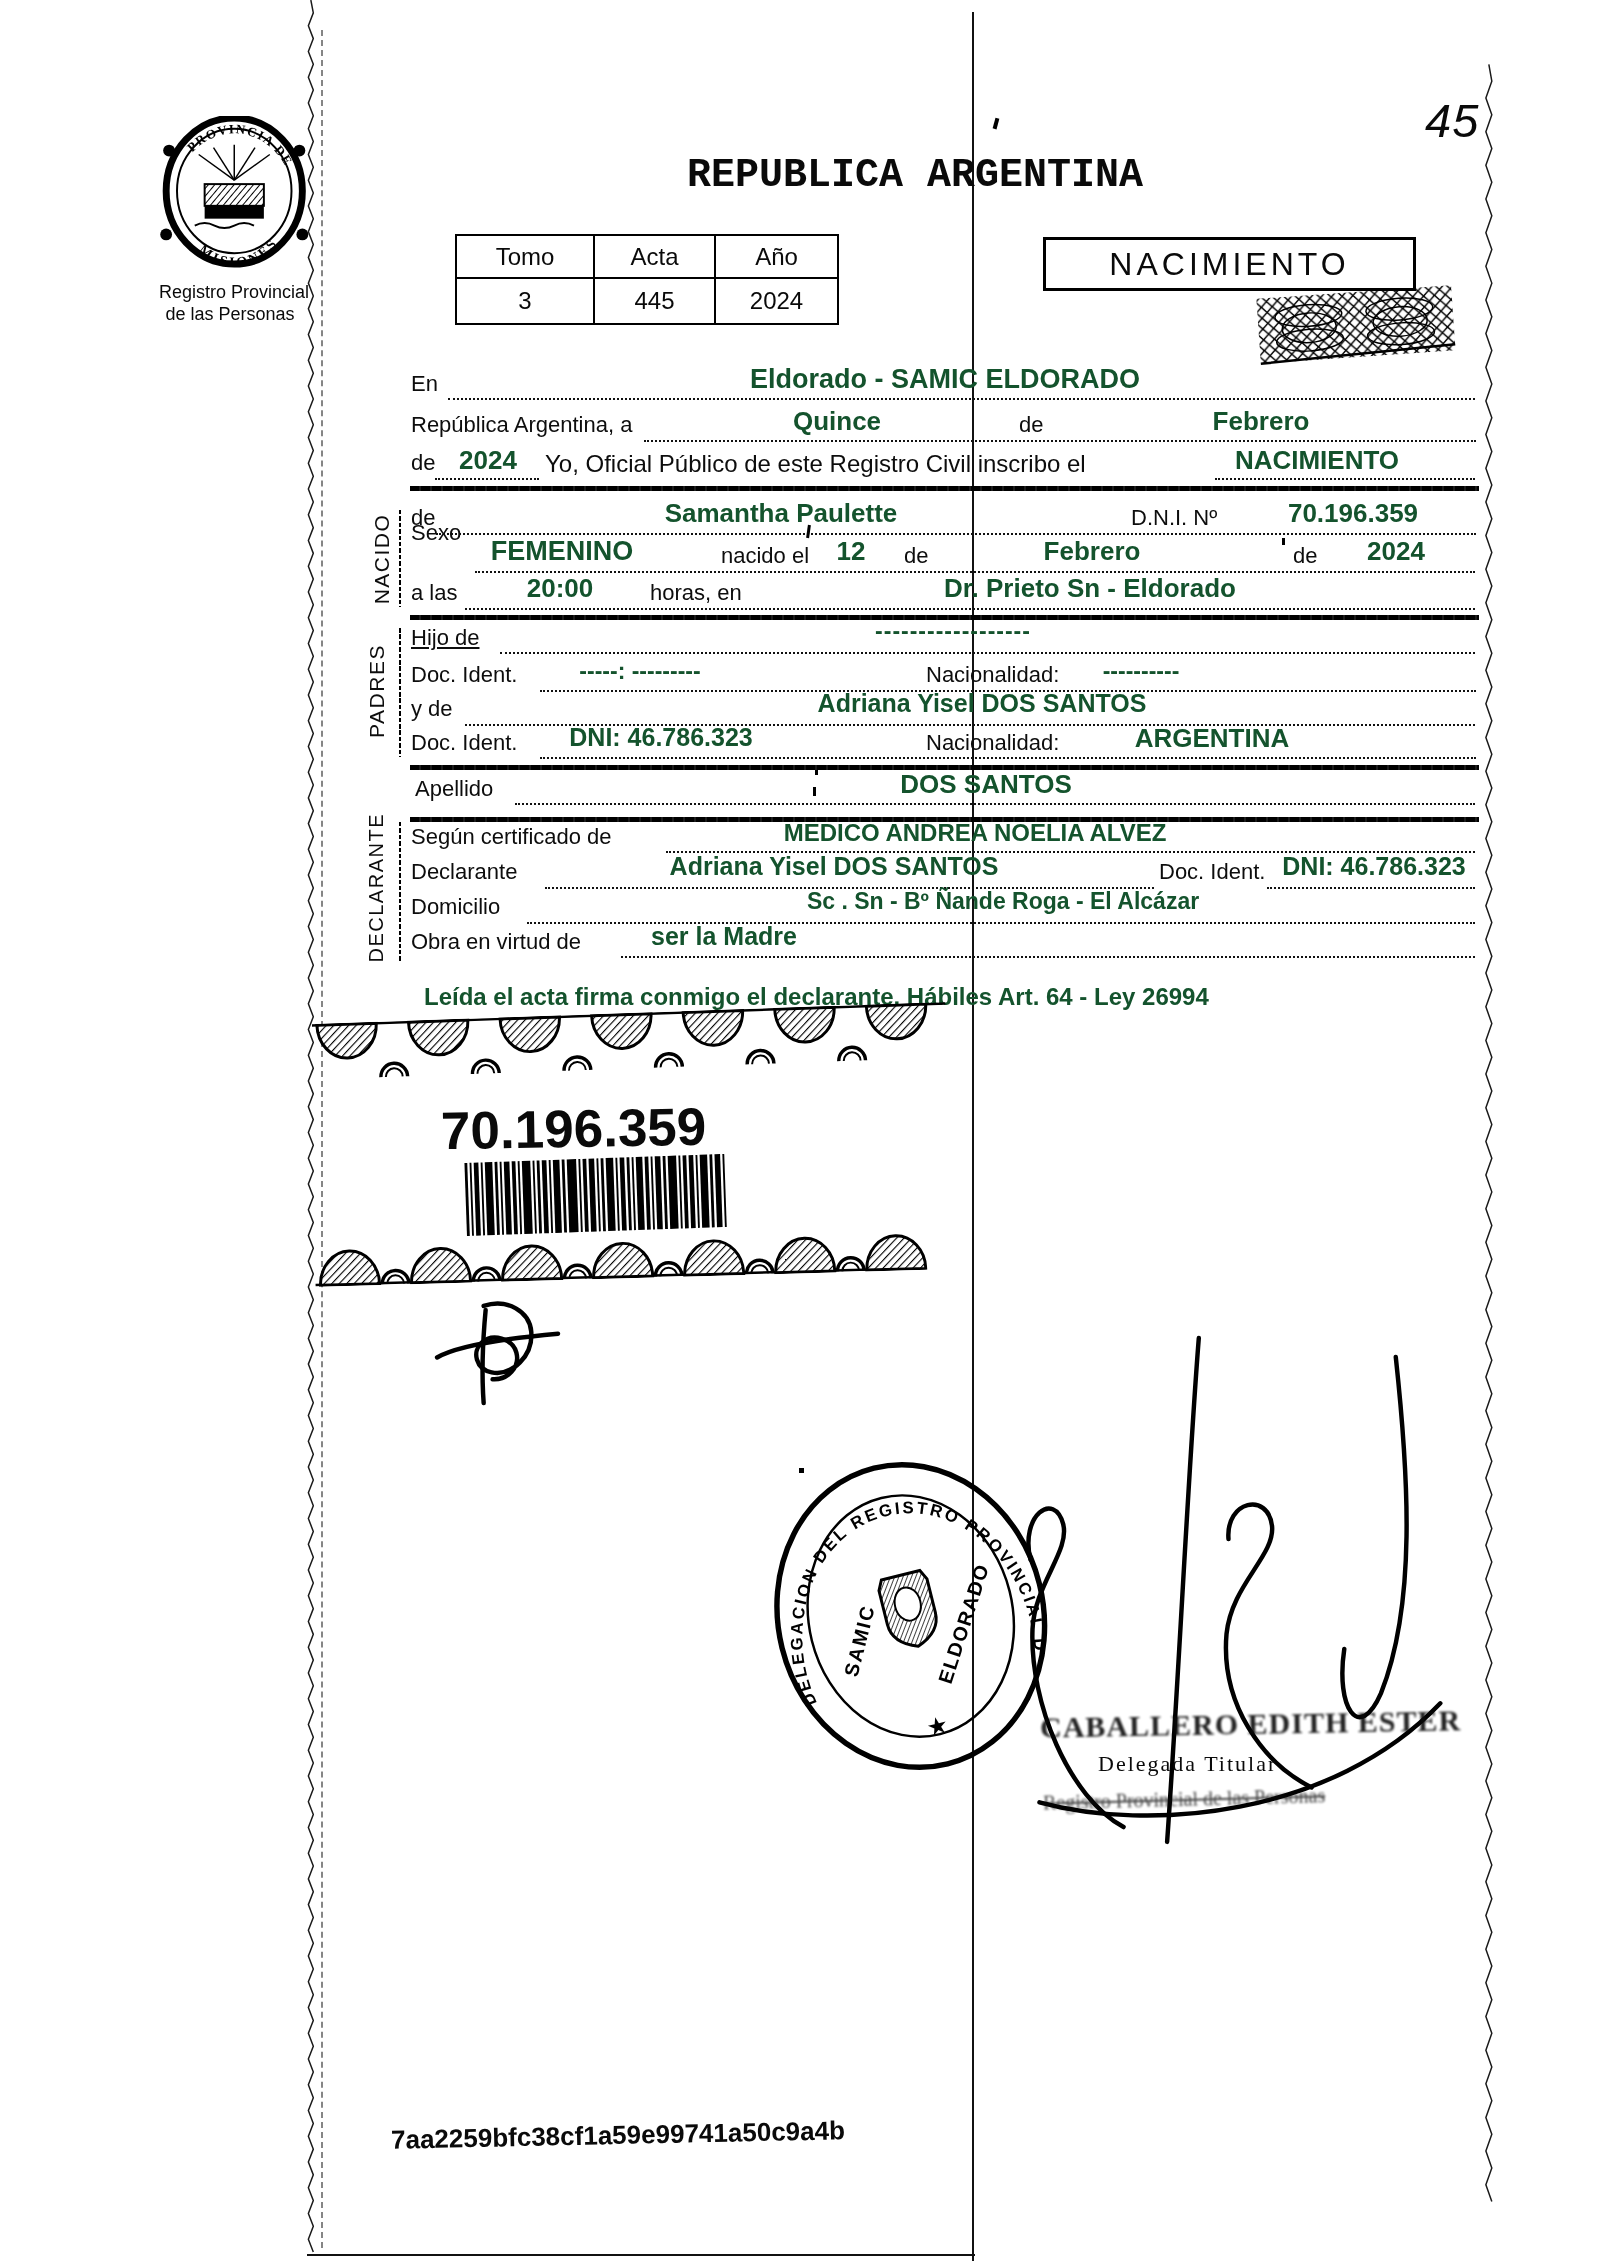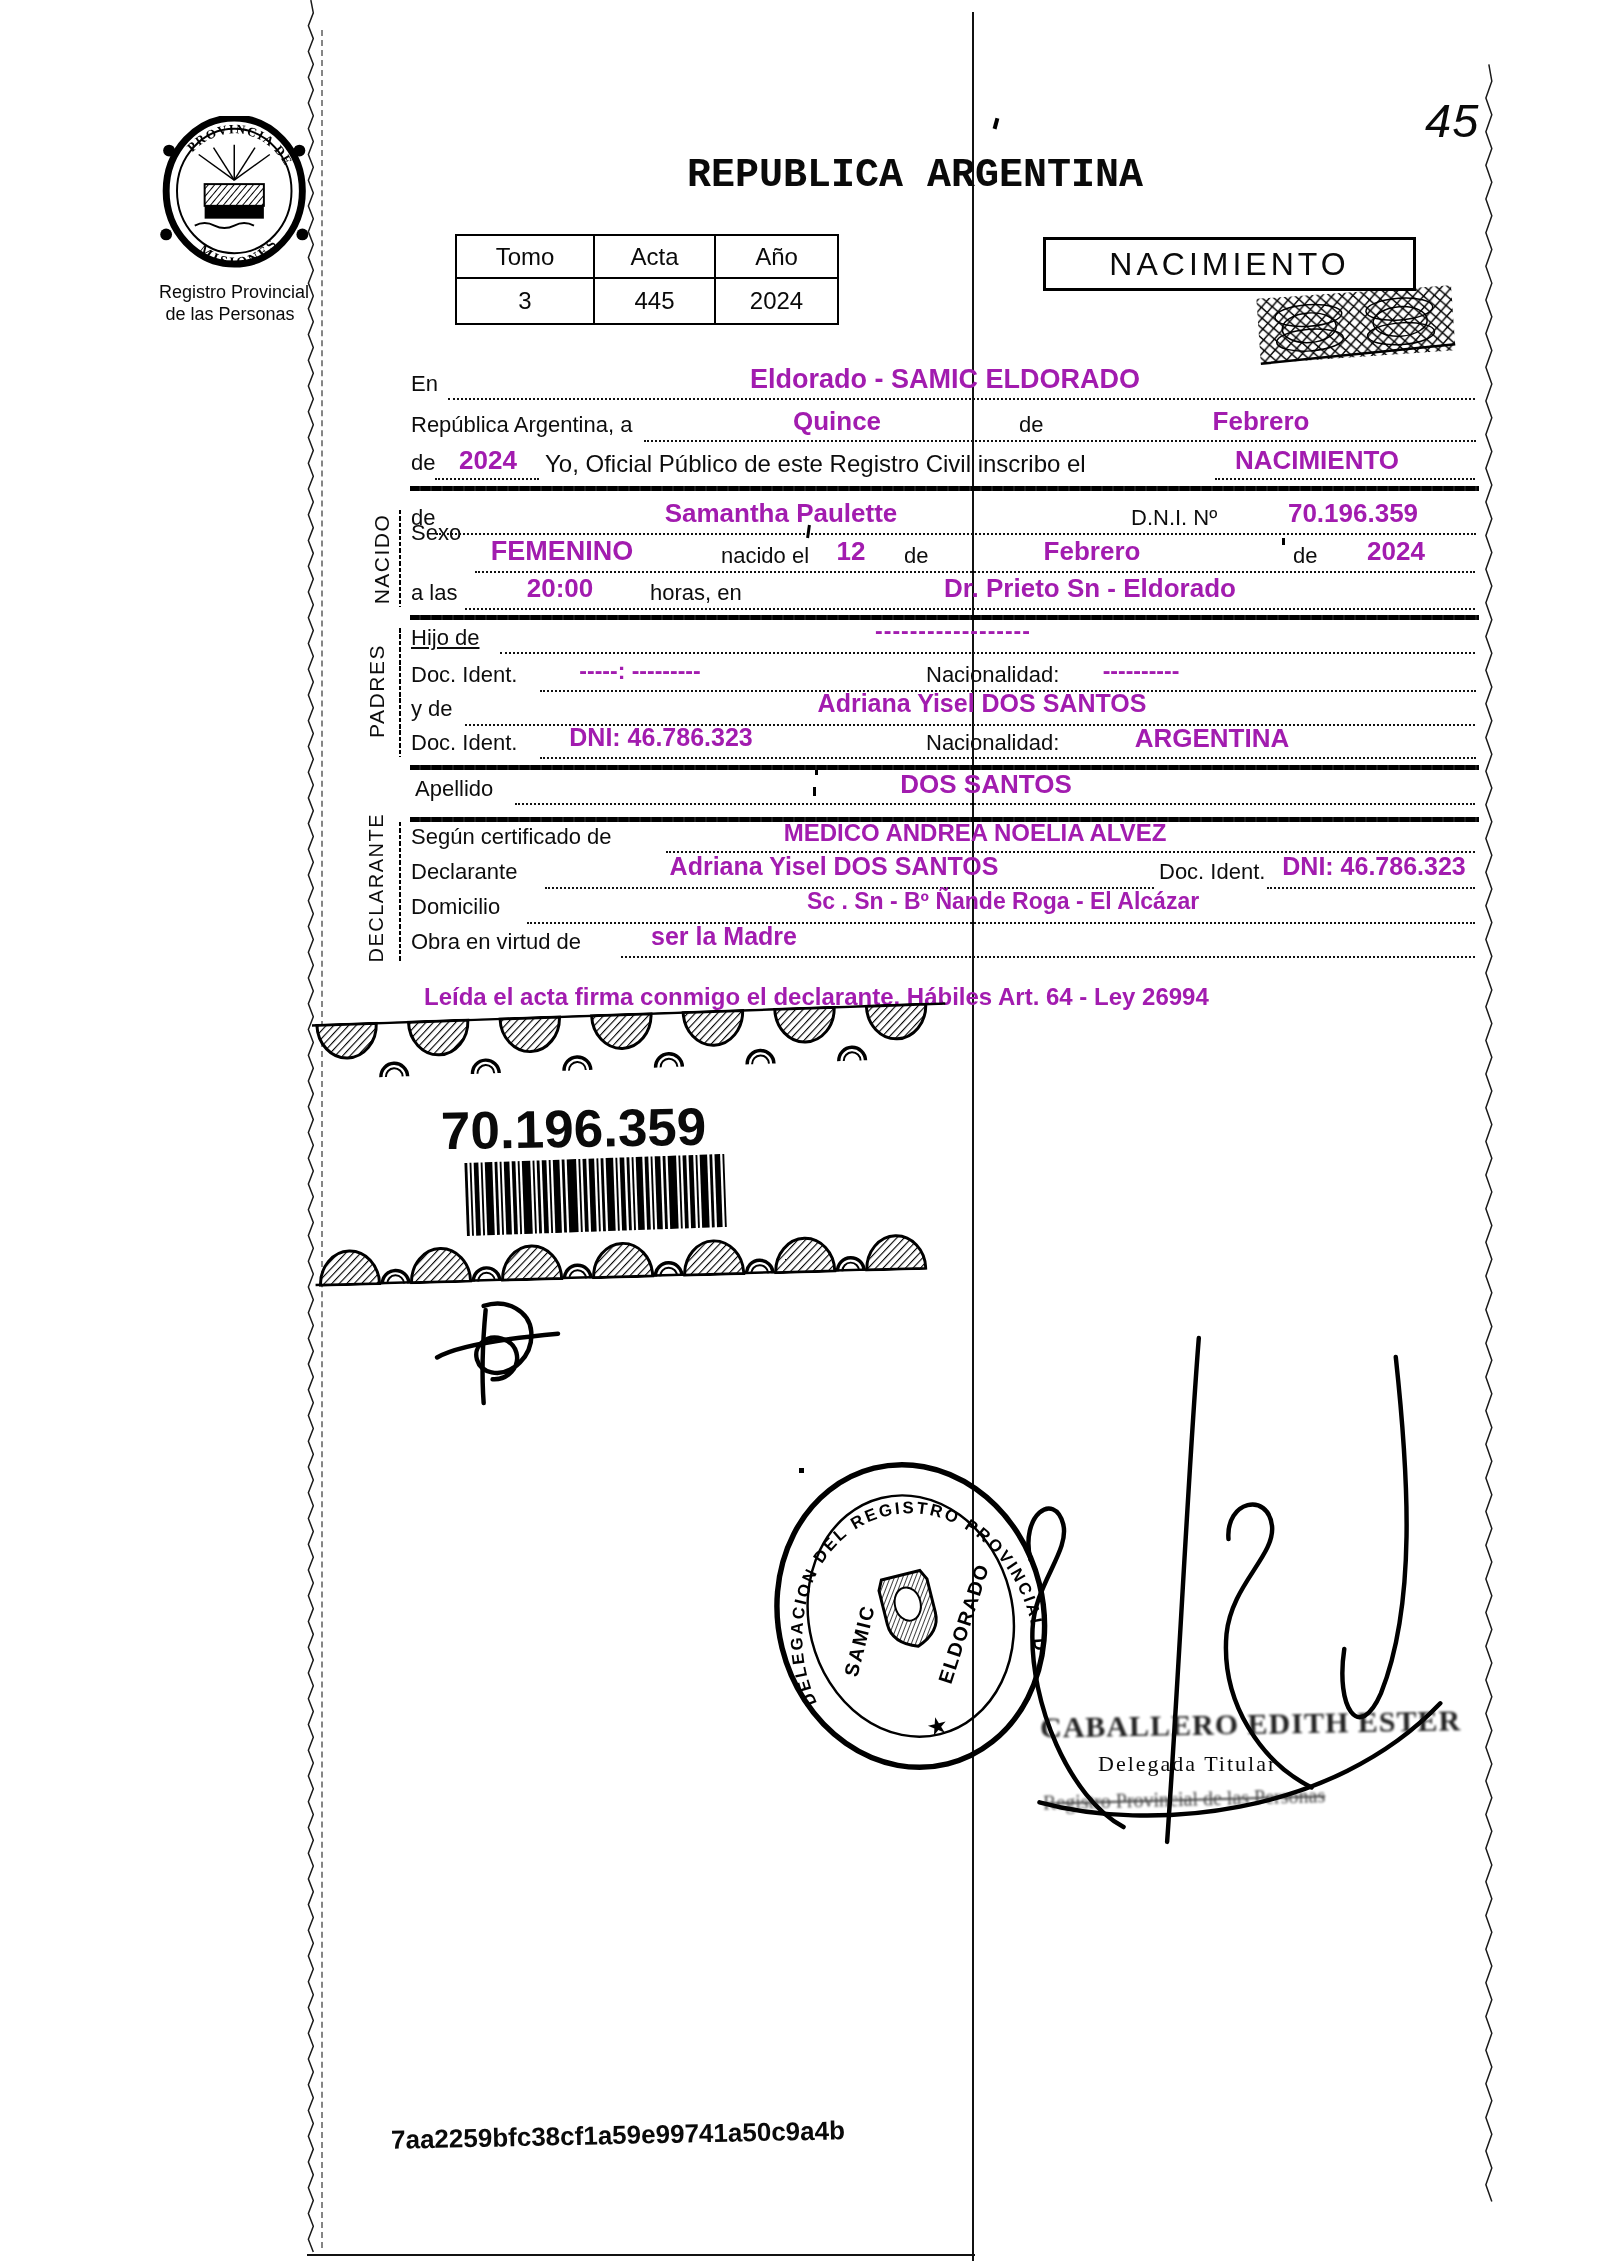--- a/index.html
+++ b/index.html
@@ -1,21 +1,21 @@
 <!DOCTYPE html>
 <html style="font-size:8px"><head>
 <meta charset="utf-8">
 <style>
   html,body{margin:0;padding:0;background:#e8e8e8;}
   #page{position:relative;width:1621px;height:2261px;background:#ffffff;overflow:hidden;
         font-family:"Liberation Sans",sans-serif;color:#0a0a0a;}
   .abs{position:absolute;white-space:nowrap;}
   .lbl{font-size:22px;color:#0d0d0d;}
   .mid{font-size:22px;color:#0d0d0d;}
-  .val{font-size:26px;font-weight:bold;color:#a21caf;}
+  .val{font-size:26px;font-weight:bold;color:#14532d;}
   .c{transform:translateX(-50%);}
   .dots{position:absolute;height:0;border-bottom:2.5px dotted #111;}
   .sep{position:absolute;height:4.5px;background:repeating-linear-gradient(90deg,#000 0 9px,#1c1c1c 9px 11px);}
   .secline{position:absolute;width:2px;background:repeating-linear-gradient(180deg,#000 0 4.5px,#fff 4.5px 6.4px);}
   .vlabel{position:absolute;font-size:21px;letter-spacing:1.5px;color:#0d0d0d;transform:rotate(-90deg);transform-origin:center center;}
   .speck{position:absolute;background:#000;}
   table.tomo{border-collapse:collapse;font-size:24px;text-align:center;}
   table.tomo td{border:2.5px solid #000;}
   .smudge{filter:blur(0.8px);opacity:.9;}
 </style>

